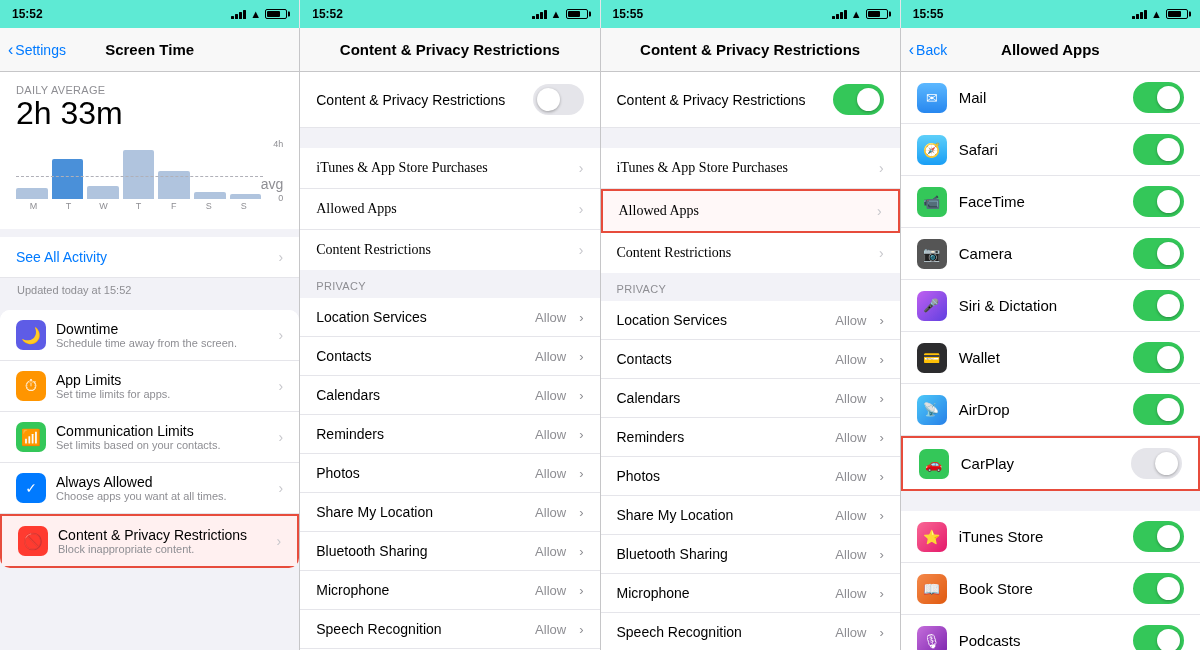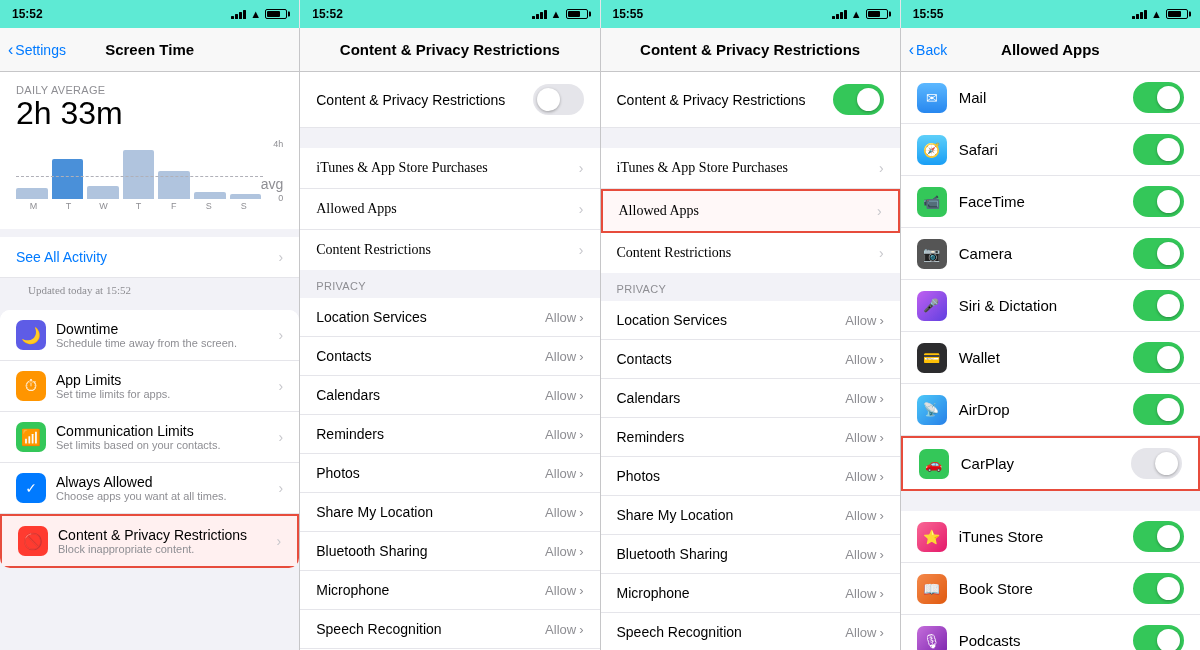--- a/index.html
+++ b/index.html
@@ -172,22 +172,21 @@
       display: flex;
       justify-content: space-between;
       align-items: center;
       margin-top: 8px;
       cursor: pointer;
     }
     .see-all-text { font-size: 14px; color: #007aff; font-weight: 500; }
     .updated-text {
       font-size: 11px;
       color: #8e8e93;
-      padding: 6px 28px;
-      font-family: Liberation Serif, serif;
+      padding: 6px 17px;
     }
     .menu-group {
       background: white;
       border-radius: 10px;
       margin: 8px 0 0 0;
       overflow: hidden;
     }
     .menu-item {
       display: flex;
       align-items: center;
@@ -323,21 +322,21 @@
       background: white;
       cursor: pointer;
     }
     .privacy-item:last-child { border-bottom: none; }
     .privacy-label { font-size: 14px; color: #000; }
     .privacy-right {
       display: flex;
       align-items: center;
       color: #8e8e93;
       font-size: 13px;
-      gap: 3px;
+      gap: 13px;
     }
 
     
     .app-row {
       display: flex;
       align-items: center;
       padding: 10px 16px;
       border-bottom: 1px solid #e5e5ea;
       background: white;
       cursor: pointer;

